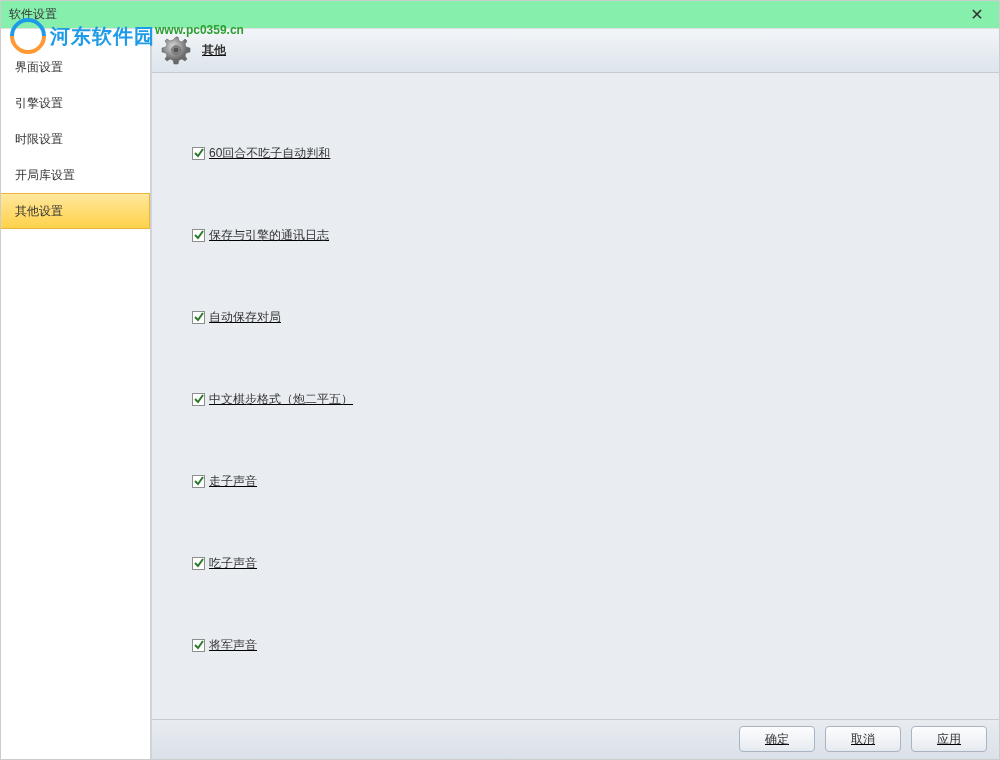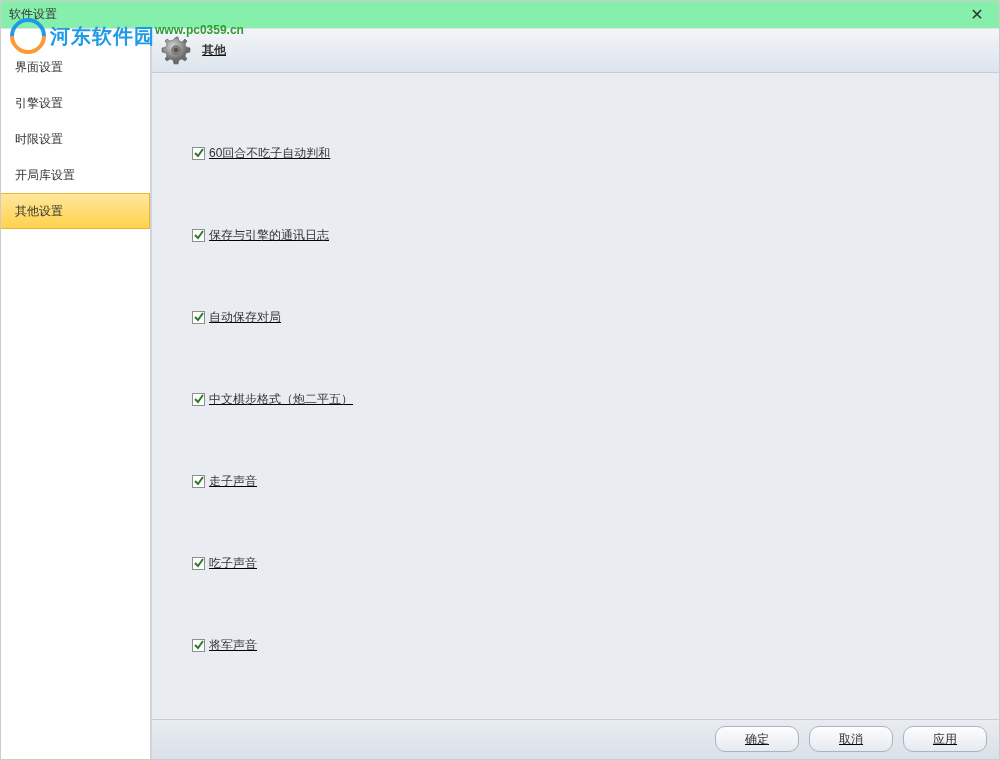--- a/index.html
+++ b/index.html
@@ -164,25 +164,25 @@
       height: 42px;
       background: linear-gradient(#e8ecf1, #dbe1e8);
       border-top: 1px solid #c5ccd6;
       display: flex;
       align-items: center;
       justify-content: flex-end;
       padding-right: 12px;
       gap: 10px;
     }
     .footer-btn {
-      width: 84px;
+      width: 76px;
       height: 26px;
       background: linear-gradient(#fdfdfe, #e6eaef);
       border: 1px solid #a9b4c2;
-      border-radius: 10px;
+      border-radius: 4px;
       display: flex;
       align-items: center;
       justify-content: center;
       font-size: 12px;
       color: #333;
       cursor: pointer;
     }
   </style>
 </head>
 <body>

